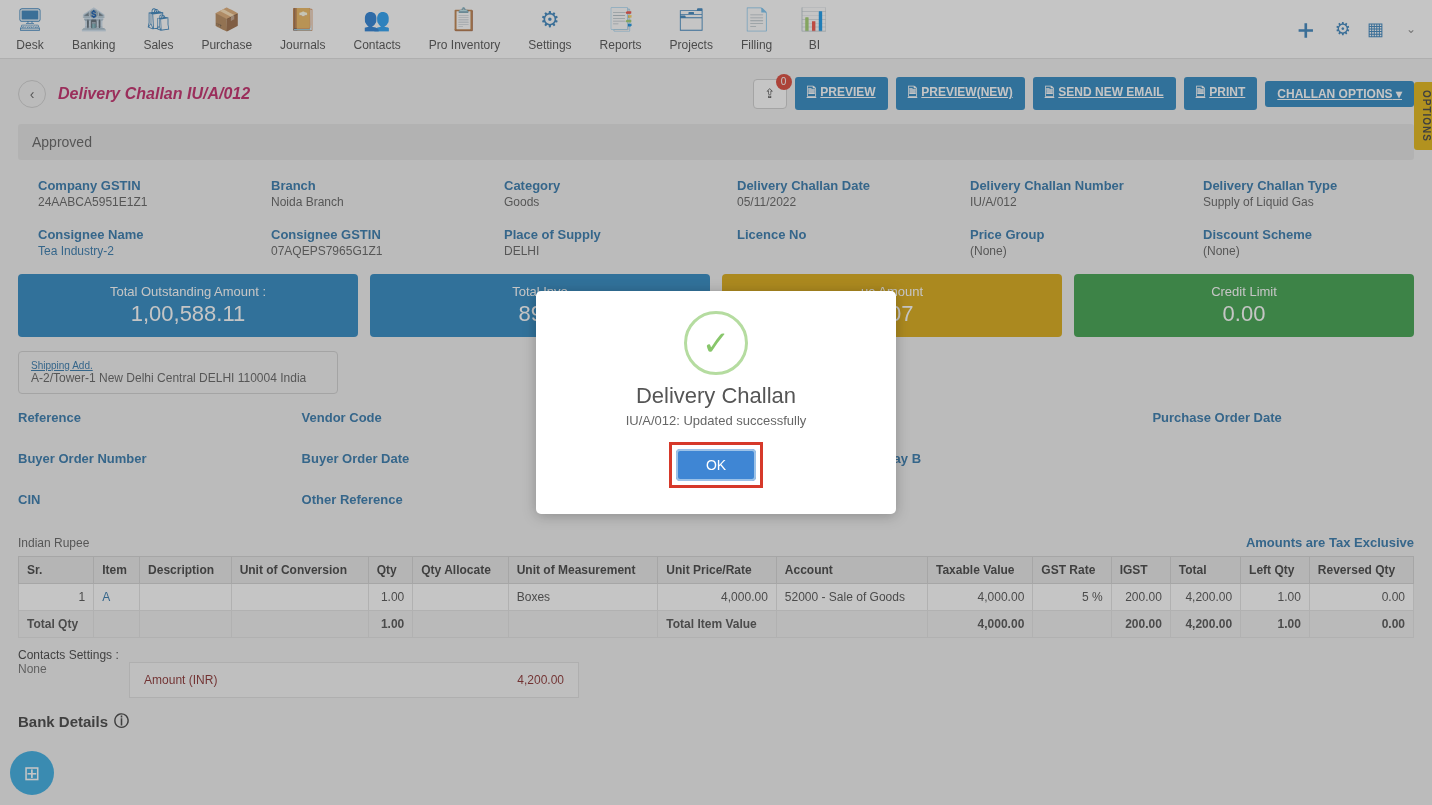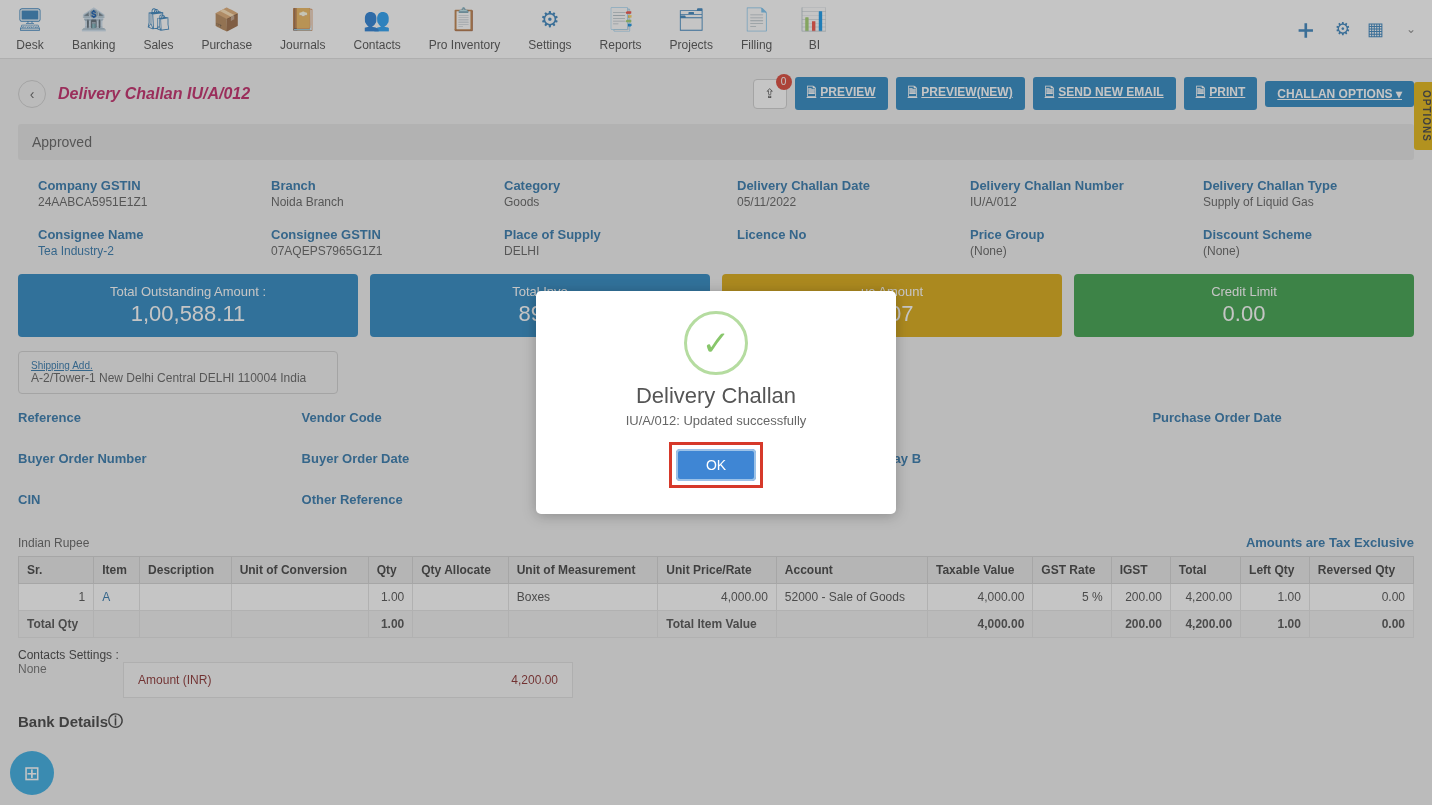--- a/index.html
+++ b/index.html
@@ -49,21 +49,21 @@
 table.items { width:100%; border-collapse:collapse; margin-top:6px; background:#fff; }
 table.items th { background:#e7e7e7; border:1px solid #d0d0d0; padding:6px 8px; font-size:12px; color:#333; font-weight:600; text-align:left; }
 table.items td { border:1px solid #e0e0e0; padding:6px 8px; font-size:12px; color:#444; }
 .txt-r { text-align:right; }
 .txt-l { text-align:left; }
 table.items tr.total-row td { background:#efefef; font-weight:600; }
 
 .adv-row { margin-top:10px; font-size:12px; color:#333; }
 .adv-row .adv-val { color:#666; }
 
-.bank-details { margin-top:22px; font-size:15px; font-weight:600; color:#333; display:flex; align-items:center; }
+.bank-details { margin-top:22px; font-size:15px; font-weight:600; color:#333; display:flex; align-items:center; gap:6px; }
 
 .totals-box { float:right; margin-top:-28px; width:450px; border:1px solid #ddd; background:#f6f6f6; }
 .totals-box .trow { display:flex; justify-content:space-between; padding:10px 14px; font-size:12px; color:#7f1d1d; }
 
 .fab { position:fixed; left:10px; bottom:10px; width:44px; height:44px; background:#2aa7e1; border-radius:50%; display:flex; align-items:center; justify-content:center; color:#fff; font-size:20px; cursor:pointer; }
 
 .overlay { position:fixed; inset:0; background:rgba(90,90,90,0.35); display:flex; align-items:center; justify-content:center; }
 .modal { background:#fff; width:360px; border-radius:5px; padding:20px 24px 26px; text-align:center; box-shadow:0 2px 14px rgba(0,0,0,0.25); }
 .modal .cicon { width:64px; height:64px; border:3px solid #b5dca0; border-radius:50%; margin:0 auto 8px; display:flex; align-items:center; justify-content:center; color:#88c66b; font-size:34px; }
 .modal .mtitle { font-size:22px; color:#555; font-weight:500; }

